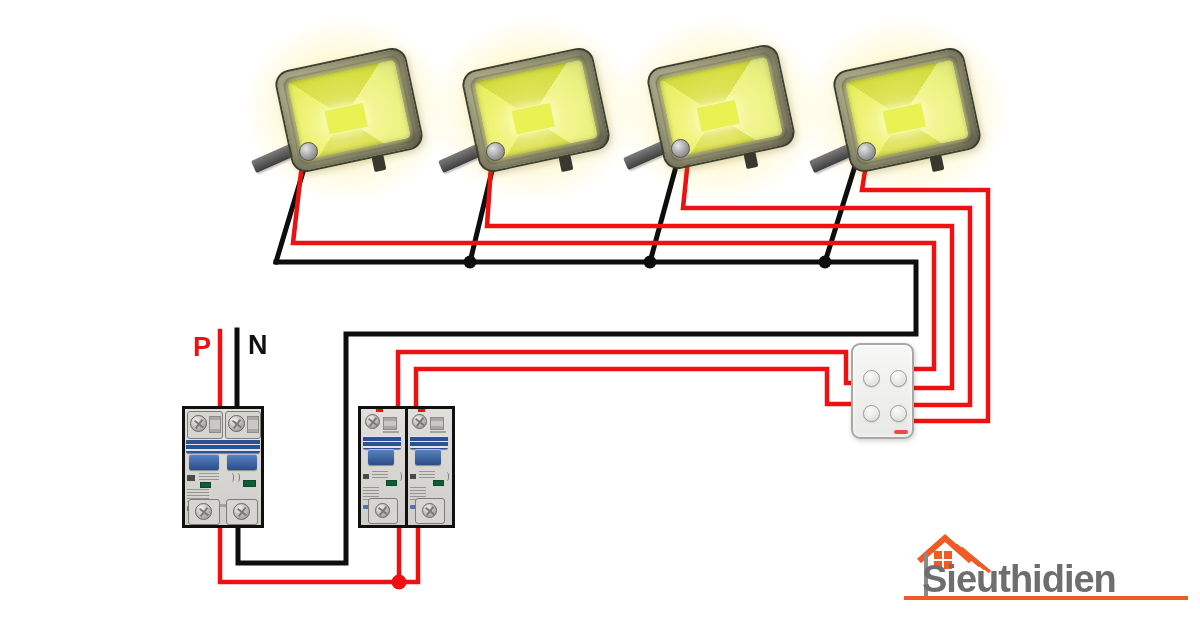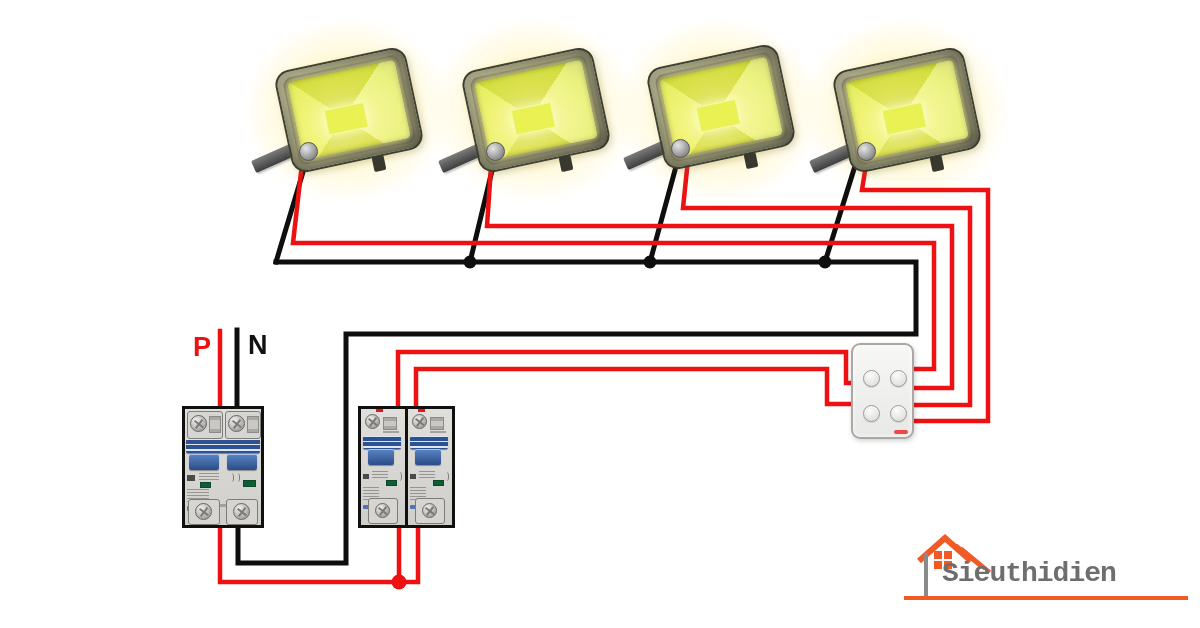--- a/index.html
+++ b/index.html
@@ -133,22 +133,22 @@
   .pmark{position:absolute;left:41px;top:85px;width:14px;height:4px;border-radius:2px;
     background:var(--live);opacity:0.75;}
   
   .wlabel{position:absolute;font-weight:bold;font-size:27px;line-height:1;}
   .wlabel.p{color:var(--live);}
   .wlabel.n{color:#111;}
   
   .logo{position:absolute;left:900px;top:533px;width:292px;height:75px;}
   .logo .pole{position:absolute;left:24px;top:20px;width:4px;height:44px;background:#8a8a8a;}
   .logo .name{
-    position:absolute;left:42px;top:27px;
-    font-family:Liberation Mono, monospace;font-weight:bold;font-size:28px;line-height:1;
+    position:absolute;left:22px;top:27px;
+    font-family:Liberation Sans, sans-serif;font-weight:bold;font-size:38px;line-height:1;
     color:var(--logo_gray);letter-spacing:-1px;
   }
   .logo .suffix{
     position:absolute;left:208px;top:12px;
     font-family:"Liberation Serif", serif;font-weight:bold;font-size:55px;line-height:1;
     color:var(--logo_orange);letter-spacing:-2px;
   }
   .logo .underline{position:absolute;left:4px;top:63px;width:284px;height:4px;background:var(--logo_orange);}
 </style>
 </head>

